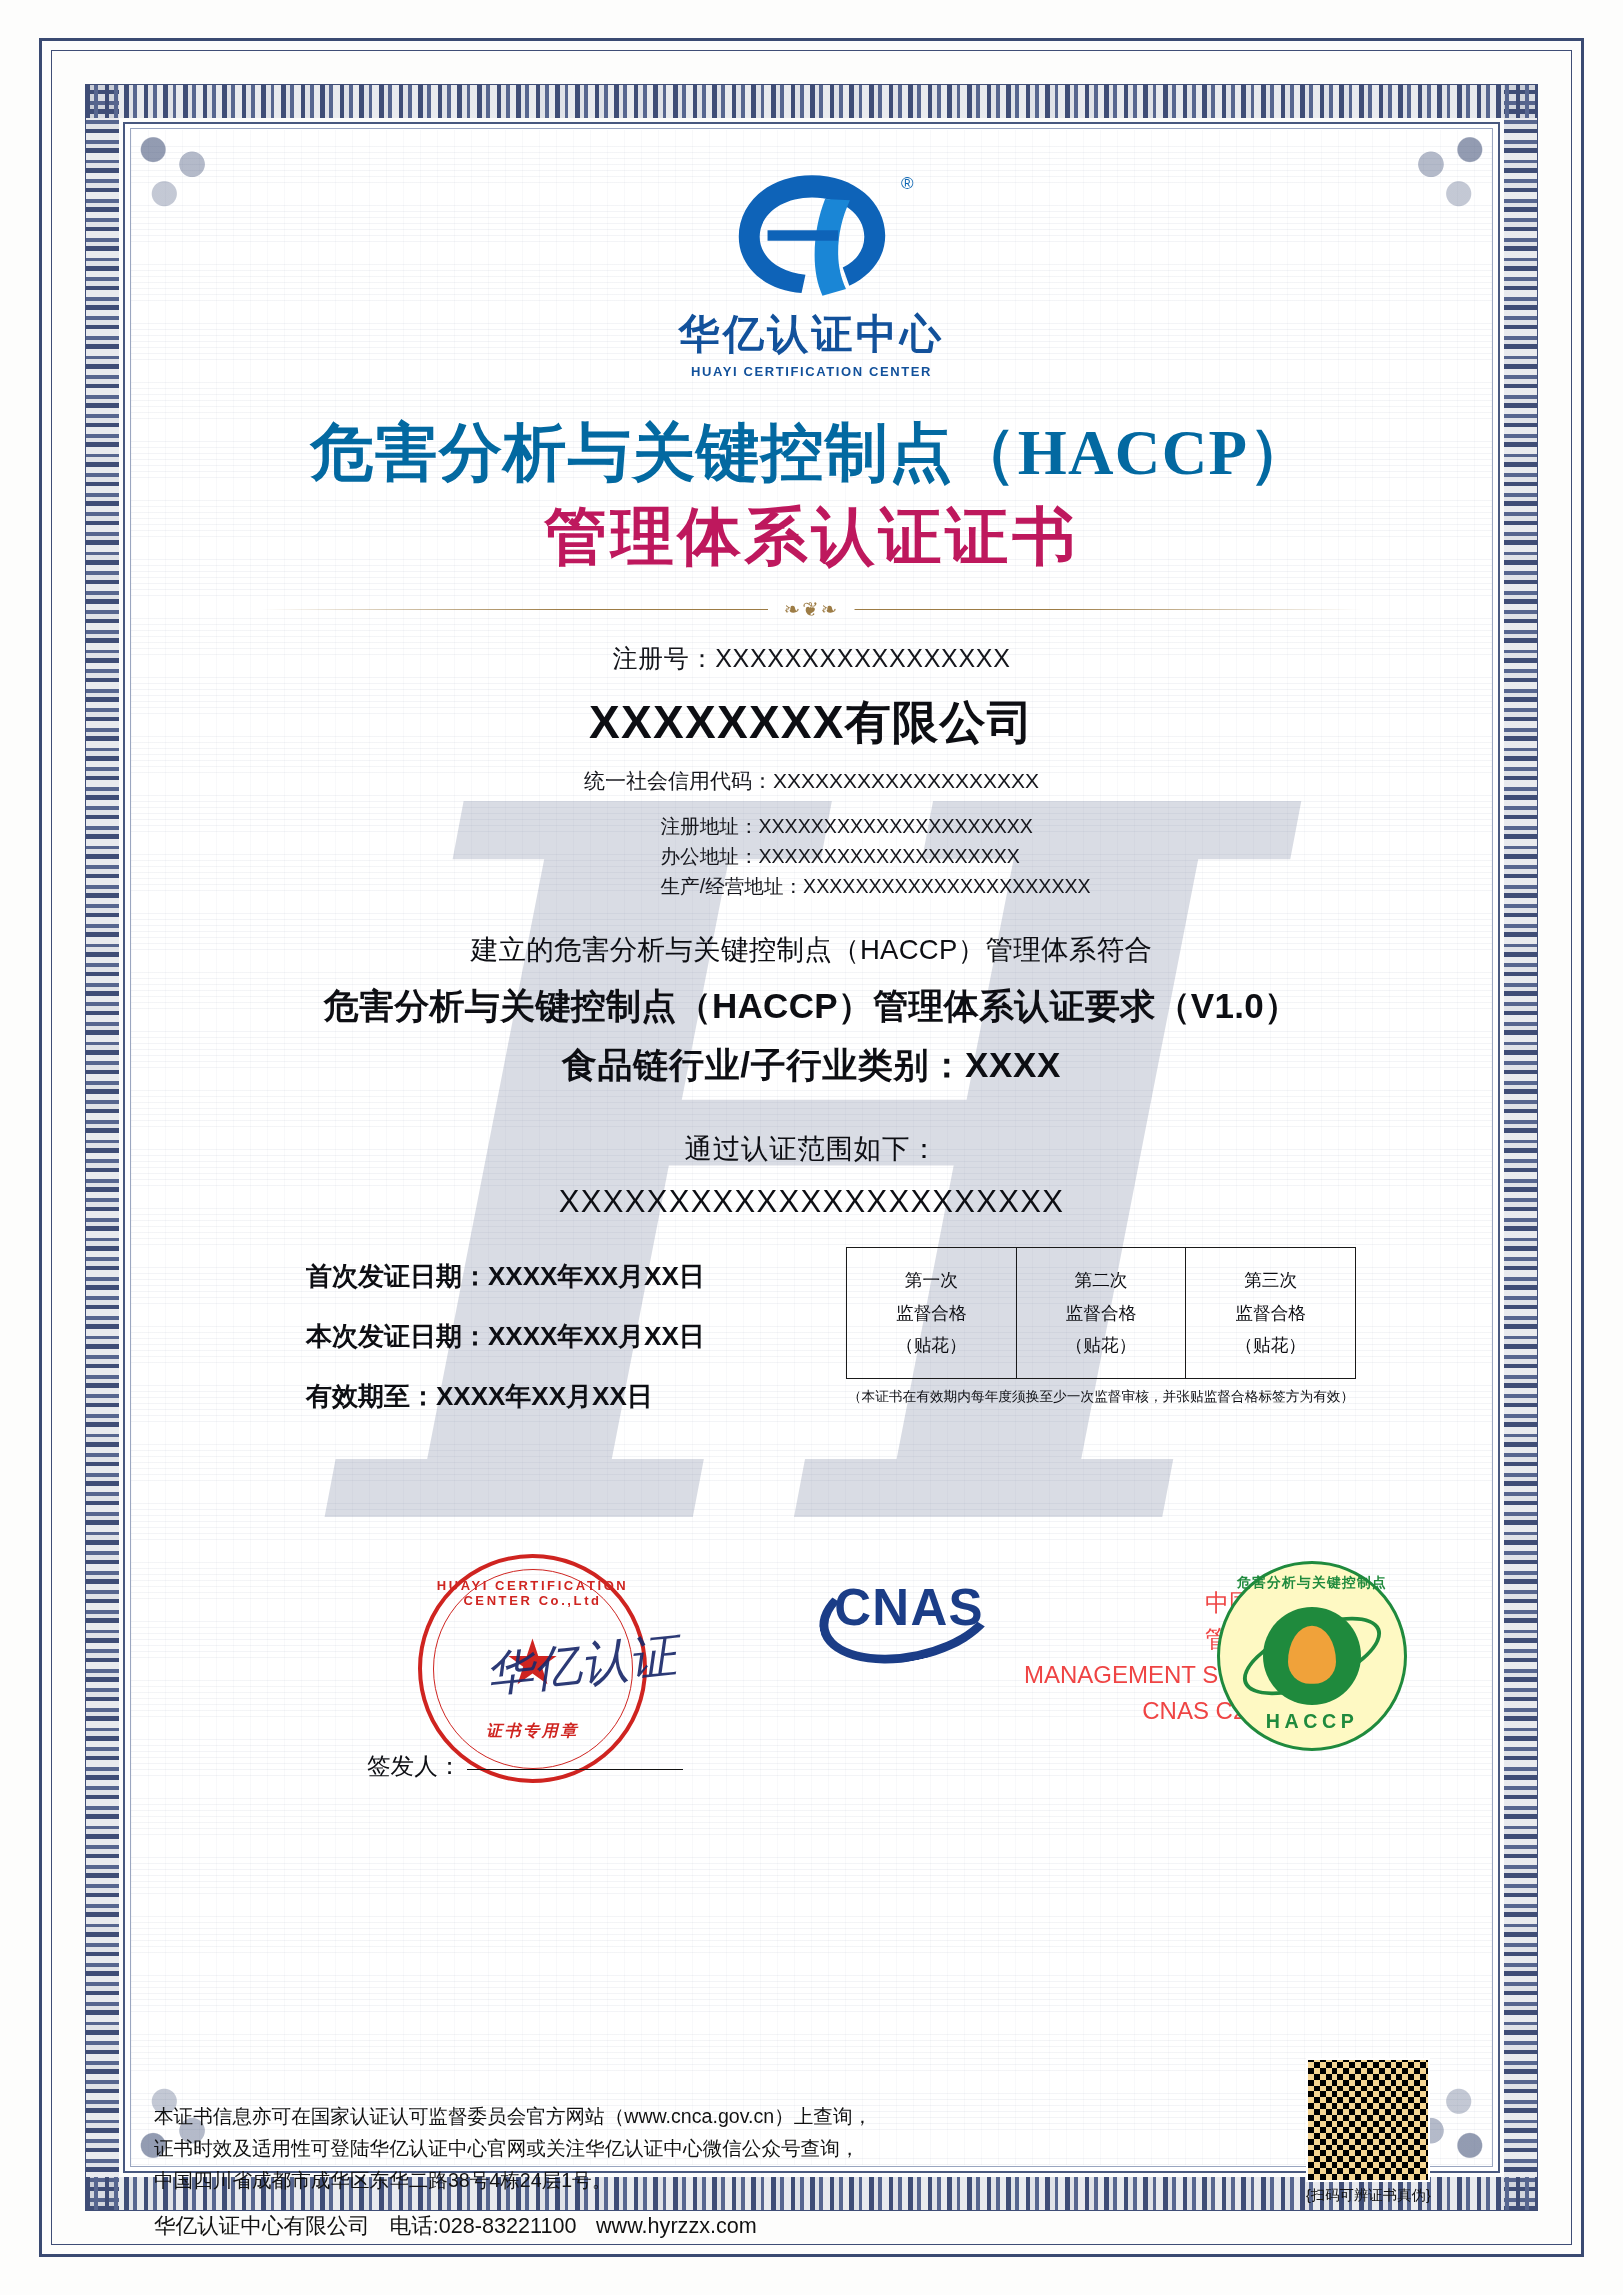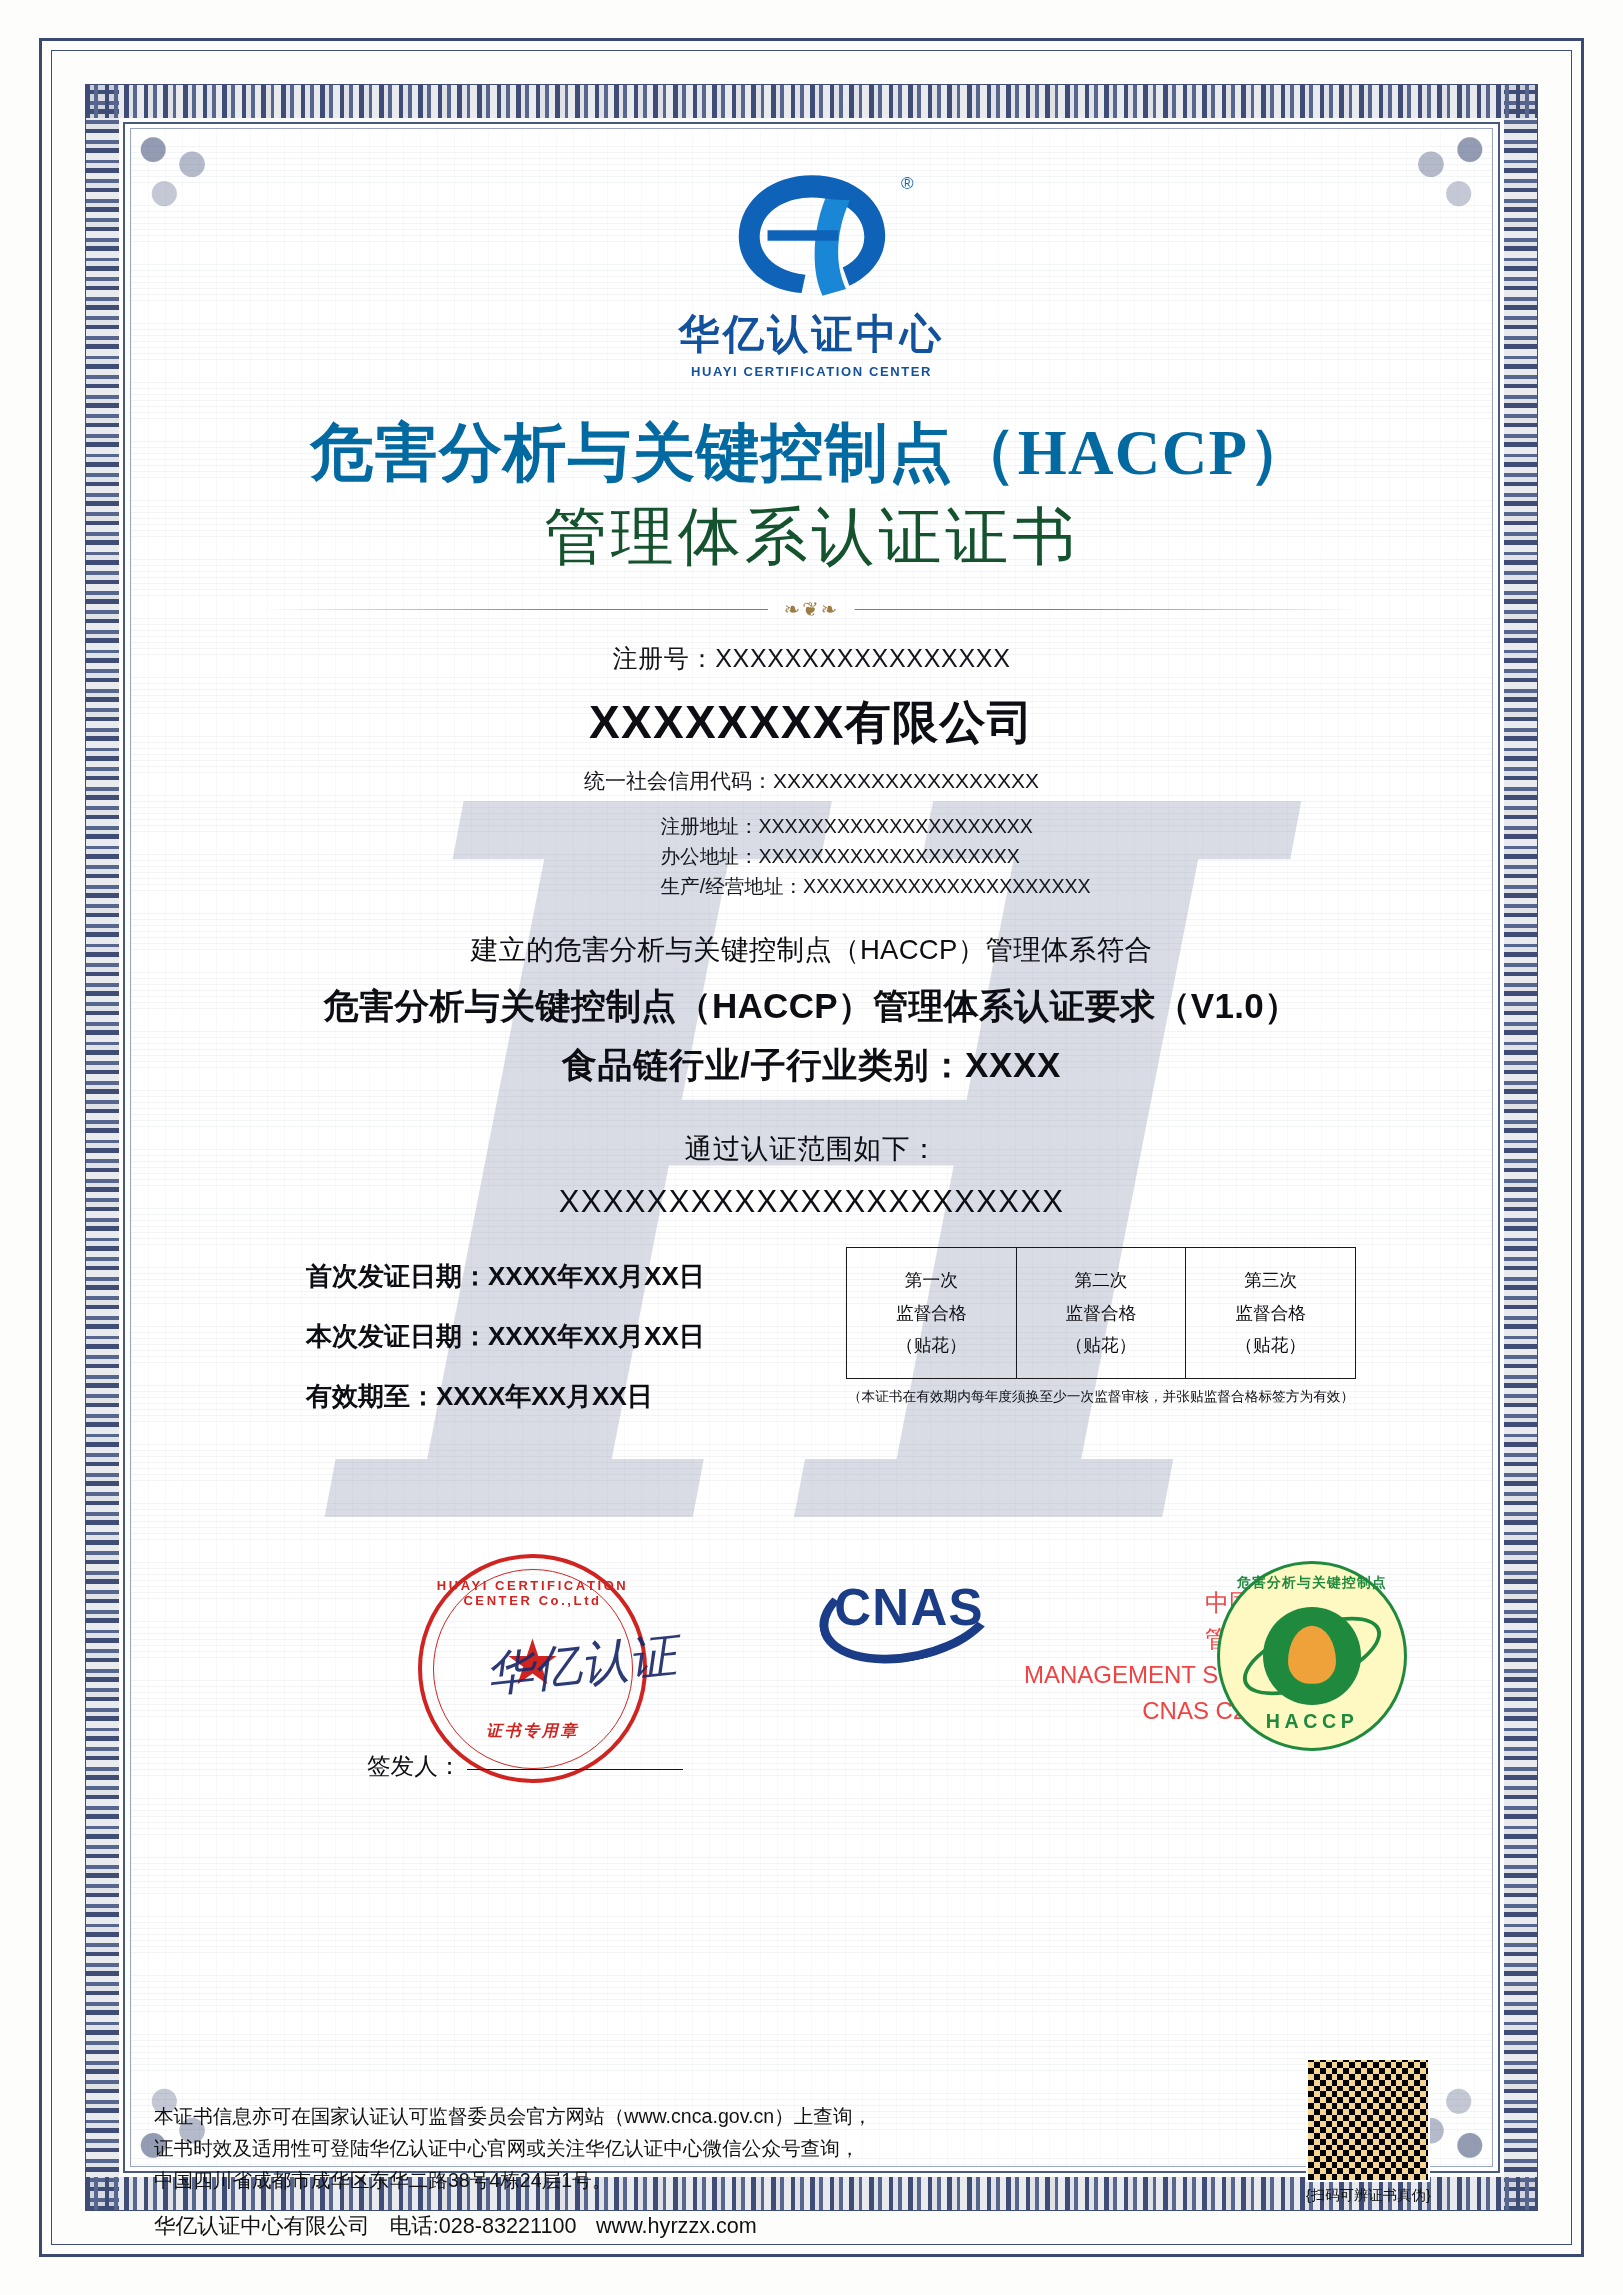--- a/index.html
+++ b/index.html
@@ -151,23 +151,23 @@
     font-size: 63px;
     font-weight: 700;
     letter-spacing: 1.3px;
     color: #0369a1;
     line-height: 1.18;
     font-family: Liberation Serif, serif;
   }
   .title2 {
     margin-top: 7.9px;
     font-size: 63px;
-    font-weight: 400;
+    font-weight: 700;
     letter-spacing: 3.9px;
-    color: #14532d;
+    color: #be185d;
     line-height: 1.18;
   }
 
   .divider {
     position: relative;
     margin: 25px auto 0;
     width: 1099px;
     height: 22px;
   }
   .divider .line {

